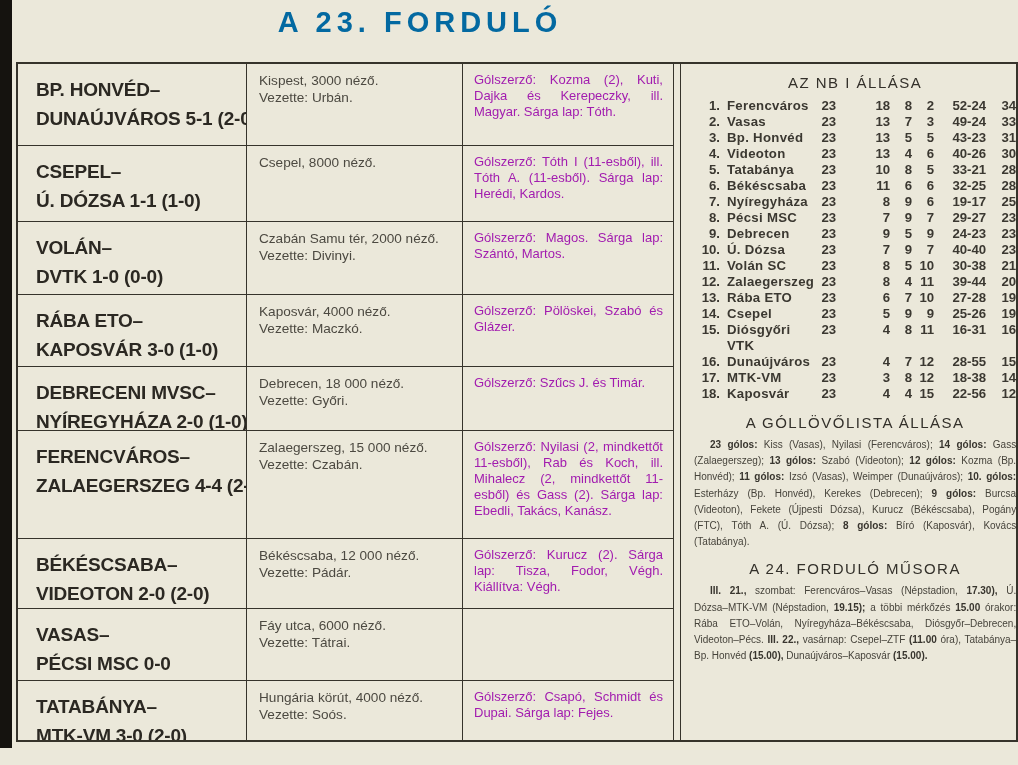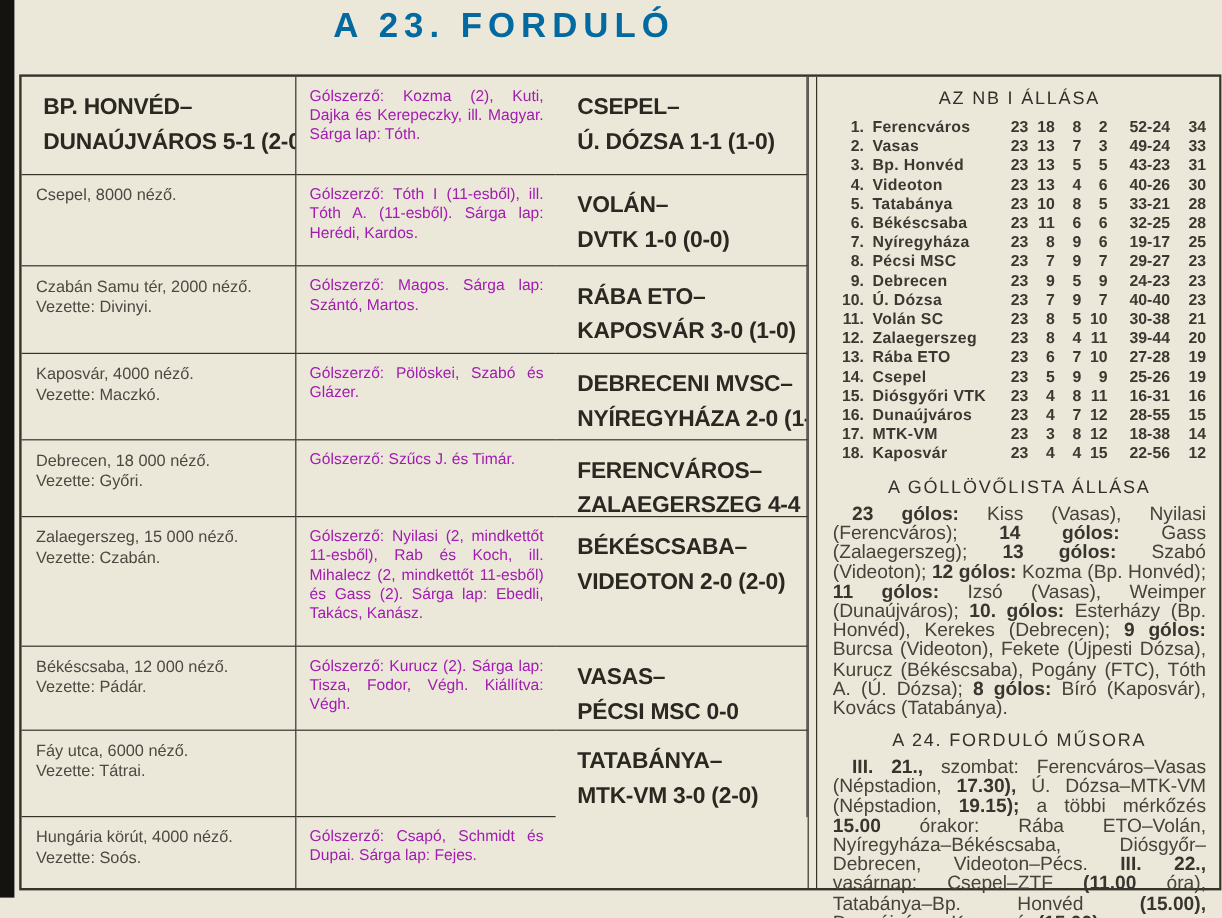--- a/index.html
+++ b/index.html
@@ -36,45 +36,49 @@
   }
   .sec-title{
     text-align:center;font-size:15px;font-weight:400;color:#33302a;
     letter-spacing:1.5px;line-height:18px;
   }
   .standings{margin-top:6px;margin-bottom:12px;}
   .st-row{display:flex;font-size:13.2px;font-weight:700;color:#3b3831;line-height:16px;}
   .st-rank{width:26px;text-align:right;flex:0 0 auto;}
   .st-team{flex:1;padding-left:7px;letter-spacing:0.3px;}
   .st-p{width:22px;text-align:right;flex:0 0 auto;}
-  .st-w{width:22px;text-align:right;flex:0 0 auto;}
+  .st-w{width:22px;text-align:right;flex:0 0 auto;padding-left:32px;}
   .st-d{width:22px;text-align:right;flex:0 0 auto;}
   .st-l{width:22px;text-align:right;flex:0 0 auto;}
   .st-g{width:52px;text-align:right;flex:0 0 auto;}
   .st-pts{width:30px;text-align:right;flex:0 0 auto;}
   .rich{
-    margin-top:5px;font-size:16px;line-height:16.2px;color:#46433b;
+    margin-top:5px;font-size:10px;line-height:16.2px;color:#46433b;
     text-align:justify;text-indent:16px;
   }
   .rich b{color:#38352e;}
   .gap{height:10px;}
 </style>
 </head>
 <body>
 
 <div class="spine"></div>
 
 <div class="page-title">A 23. FORDULÓ</div>
 
 <div class="frame">
   <div class="matches" id="matches">
       <div class="cell c1">
         <div class="teamline">BP. HONVÉD–</div>
         <div class="teamline">DUNAÚJVÁROS 5-1 (2-0)</div>
       </div>
+      <div class="cell c2">
+        <div>Kispest, 3000 néző.</div>
+        <div>Vezette: Urbán.</div>
+      </div>
       <div class="cell c3">Gólszerző: Kozma (2), Kuti, Dajka és Kerepeczky, ill. Magyar. Sárga lap: Tóth.</div>
       <div class="cell c1">
         <div class="teamline">CSEPEL–</div>
         <div class="teamline">Ú. DÓZSA 1-1 (1-0)</div>
       </div>
       <div class="cell c2">
         <div>Csepel, 8000 néző.</div>
       </div>
       <div class="cell c3">Gólszerző: Tóth I (11-esből), ill. Tóth A. (11-esből). Sárga lap: Herédi, Kardos.</div>
       <div class="cell c1">

